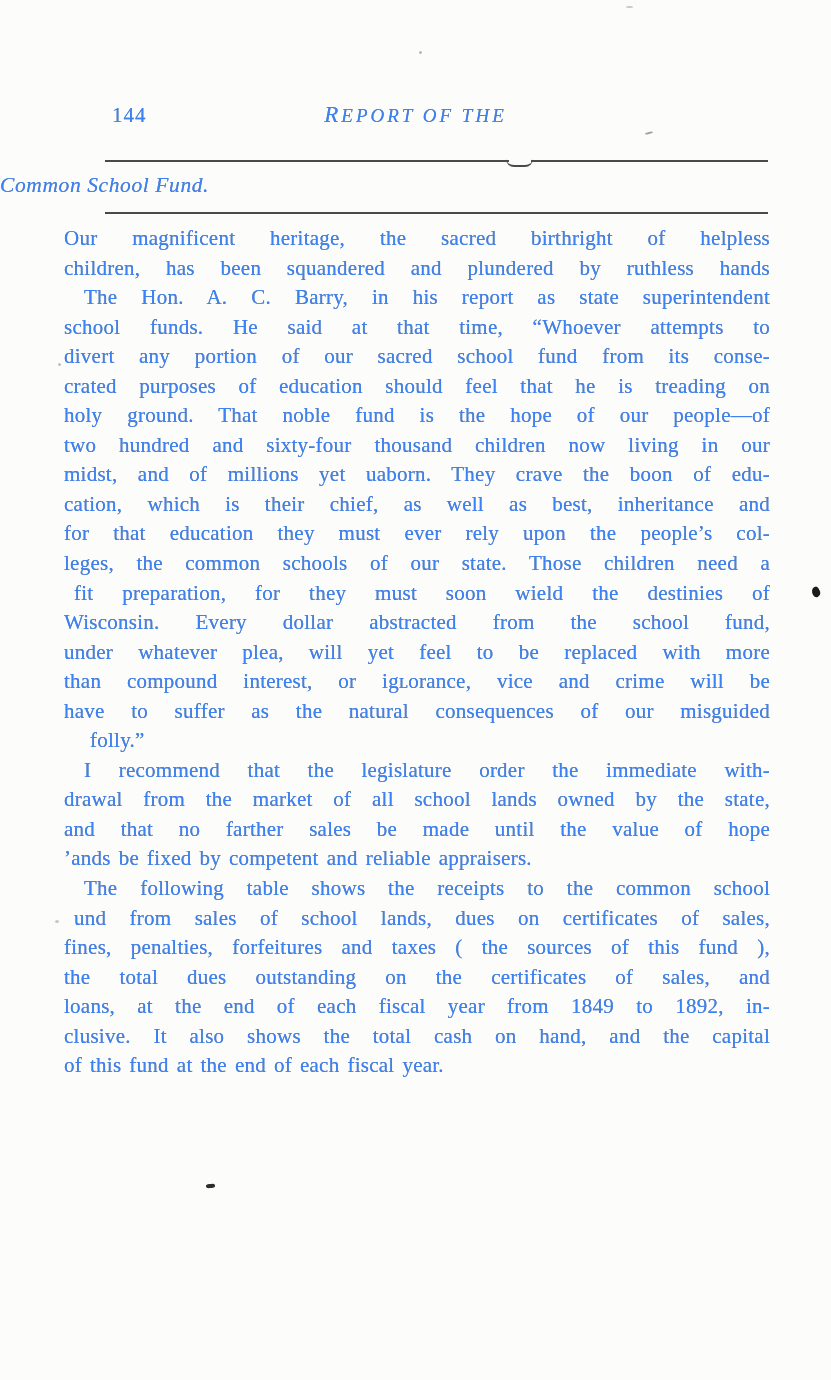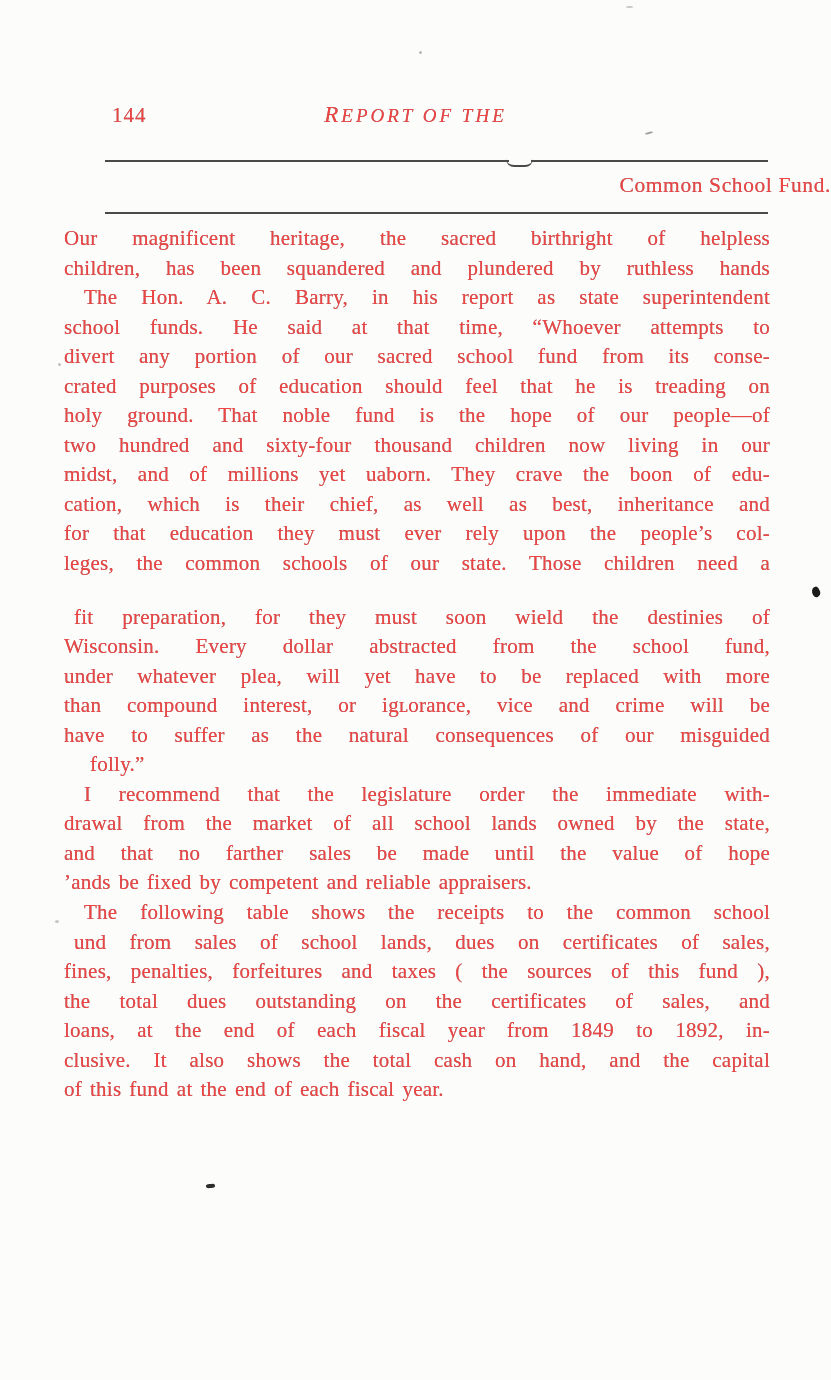--- a/index.html
+++ b/index.html
@@ -2,21 +2,21 @@
 <html><head>
 <meta charset="utf-8">
 <style>
   html,body { margin:0; padding:0; background:#efefec; }
   .page {
     position:relative;
     width:831px; height:1380px;
     margin:0 auto;
     background:#fcfcfa;
     font-family:"Liberation Serif","DejaVu Serif",serif;
-    color:#ef4444;
+    color:#3b82f6;
     overflow:hidden;
     text-shadow:0 0 0.6px rgba(35,35,35,0.55);
   }
   .page-number {
     position:absolute; left:112px; top:103px;
     font-size:21px; letter-spacing:1px;
   }
   .running-header {
     position:absolute; left:0; right:0; top:102px;
     text-align:center;
@@ -33,21 +33,22 @@
     position:absolute; left:404px; top:0; width:22px; height:2px;
     background:#fcfcfa;
   }
   .notch {
     position:absolute; left:401px; top:-1px; width:27px; height:6px;
     border-bottom:2px solid #4a4a48;
     border-radius:0 0 13px 13px;
   }
   .section-title {
     position:absolute; left:0; right:0; top:173px;
-    text-align:right;
+    text-align:left;
+    font-style:italic;
     font-size:21.5px; letter-spacing:0.6px;
   }
   .body-text {
     position:absolute; left:64px; top:224px; width:706px;
     font-size:21px;
     line-height:29.55px;
     letter-spacing:0.25px;
     word-spacing:2.5px;
   }
   .line {
@@ -85,23 +86,23 @@
       <div class="line" style="padding-left: 20px;">The Hon. A. C. Barry, in his report as state superintendent</div>
       <div class="line">school funds.  He said at that time, “Whoever attempts to</div>
       <div class="line">divert any portion of our sacred school fund from its conse-</div>
       <div class="line">crated purposes of education should feel that he is treading on</div>
       <div class="line">holy ground.  That noble fund is the hope of our people—of</div>
       <div class="line">two hundred and sixty-four thousand children now living in our</div>
       <div class="line">midst, and of millions yet uaborn.  They crave the boon of edu-</div>
       <div class="line">cation, which is their chief, as well as best, inheritance and</div>
       <div class="line">for that education they must ever rely upon the people’s col-</div>
       <div class="line">leges, the common schools of our state.  Those children need a</div>
-      <div class="line" style="padding-left: 10px; margin-top: 24px;">fit preparation, for they must soon wield the destinies of</div>
+      <div class="line" style="padding-left: 10px;">fit preparation, for they must soon wield the destinies of</div>
       <div class="line">Wisconsin.  Every dollar abstracted from the school fund,</div>
-      <div class="line">under whatever plea, will yet have to be replaced with more</div>
+      <div class="line">under whatever plea, will yet feel to be replaced with more</div>
       <div class="line">than compound interest, or igʟorance, vice and crime will be</div>
       <div class="line">have to suffer as the natural consequences of our misguided</div>
       <div class="line last" style="padding-left: 26px;">folly.”</div>
       <div class="line" style="padding-left: 20px;">I recommend that the legislature order the immediate with-</div>
       <div class="line">drawal from the market of all school lands owned by the state,</div>
       <div class="line">and that no farther sales be made until the value of hope</div>
       <div class="line last">’ands be fixed by competent and reliable appraisers.</div>
       <div class="line" style="padding-left: 20px;">The following table shows the receipts to the common school</div>
       <div class="line" style="padding-left: 10px;">und from sales of school lands, dues on certificates of sales,</div>
       <div class="line">fines, penalties, forfeitures and taxes ( the sources of this fund ),</div>

